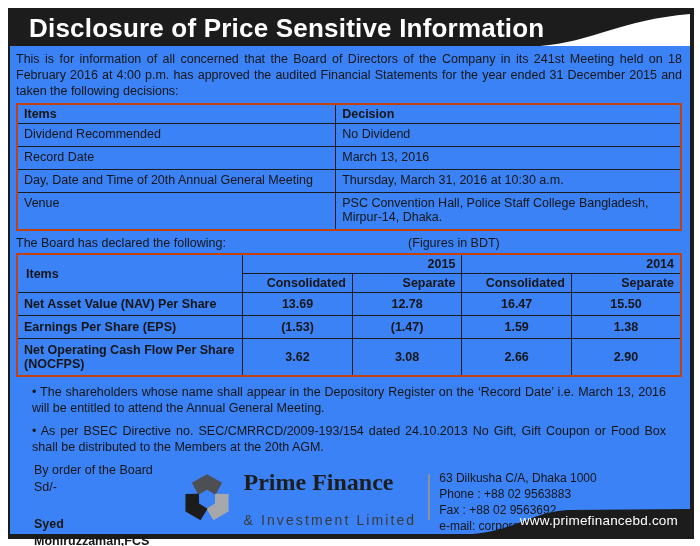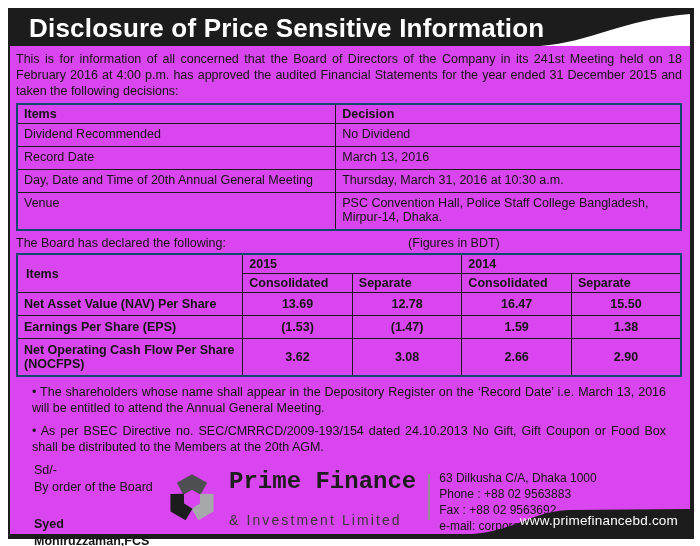--- a/index.html
+++ b/index.html
@@ -11,60 +11,60 @@
     color: #161616;
     position: relative;
     overflow: hidden;
   }
   .page {
     position: absolute; left: 8px; top: 8px;
     width: 686px; height: 531px;
     border-left: 2px solid #1c1c1c;
     border-right: 4px solid #1c1c1c;
     border-bottom: 5px solid #1c1c1c;
-    background: #d946ef;
+    background: #3b82f6;
   }
   
   .title-banner {
     position: relative; height: 38px;
     background: #1c1c1c; overflow: hidden;
   }
   .title-banner h1 {
     margin: 0; padding: 5px 0 0 19px;
     font-size: 26px; font-weight: bold; color: #fff;
     letter-spacing: 0.2px; white-space: nowrap;
   }
   .swoosh { position: absolute; top: 0; right: 0; width: 150px; height: 38px; display: block; }
   
   .content { padding: 6px 8px 0 6px; }
   .intro {
     margin: 0 0 4px; font-size: 12.5px; line-height: 1.26;
     text-align: justify;
   }
   table { width: 100%; border-collapse: collapse; }
-  .tbl { border: 2px solid #0c4a6e; }
+  .tbl { border: 2px solid #c2410c; }
   .tbl th, .tbl td { border: 1.5px solid #1c1c1c; font-size: 12.5px; }
   .decisions th { text-align: left; padding: 2px 6px; }
   .decisions td { padding: 3px 6px 5px; vertical-align: top; text-align: left; }
   .declared-line { display: flex; align-items: baseline; font-size: 12.5px; margin: 5px 0 3px; }
   .figures-note { flex: 1; text-align: center; }
-  .financials th { text-align: left; padding: 2px 6px; }
+  .financials th { text-align: right; padding: 2px 6px; }
   .financials .items-h { text-align: left; vertical-align: middle; padding-left: 8px; }
   .financials td { padding: 4px 6px; text-align: center; vertical-align: middle; font-weight: bold; }
   .financials td.item { text-align: left; }
   .note { font-size: 12.5px; line-height: 1.28; text-align: justify; margin: 7px 16px 0; }
   
   .footer { display: flex; align-items: flex-start; margin-top: 7px; padding-left: 18px; }
   .signature { width: 212px; font-size: 12.5px; line-height: 1.36; }
   .signature .name { font-weight: bold; margin-top: 20px; }
   .brand { display: flex; align-items: center; margin-top: 8px; flex: 0 0 auto; }
   .logo-icon { width: 54px; height: 54px; display: block; }
   .brand-text { margin-left: 10px; }
   .brand-name {
-    font-family: Liberation Mono, monospace; font-weight: bold;
+    font-family: Liberation Serif, serif; font-weight: bold;
     font-size: 24px; line-height: 1; color: #1d1d1d; white-space: nowrap;
   }
   .brand-sub { font-size: 14px; letter-spacing: 2.1px; color: #3a3a3a; margin-top: 18px; white-space: nowrap; }
   .v-divider { width: 2px; height: 46px; background: #8f9194; margin: 12px 9px 0 12px; flex: 0 0 auto; }
   .contact { font-size: 12px; line-height: 1.33; margin-top: 9px; white-space: nowrap; }
   
   .site-banner { position: absolute; right: 0; bottom: 0; width: 218px; height: 25px; }
   .site-banner svg { position: absolute; left: 0; top: 0; width: 218px; height: 25px; display: block; }
   .site-text {
     position: absolute; right: 12px; top: 4px;
@@ -167,22 +167,22 @@
           <td>2.90</td>
         </tr>
       </tbody>
     </table>
 
     <p class="note"><span>•</span> <span>The shareholders whose name shall appear in the Depository Register on the ‘Record Date’ i.e. March 13, 2016 will be entitled to attend the Annual General Meeting.</span></p>
     <p class="note"><span>•</span> <span>As per BSEC Directive no. SEC/CMRRCD/2009-193/154 dated 24.10.2013 No Gift, Gift Coupon or Food Box shall be distributed to the Members at the 20th AGM.</span></p>
 
     <div class="footer">
       <div class="signature">
+        <div>By order of the Board</div>
         <div>Sd/-</div>
-        <div>By order of the Board</div>
         <div class="name">Syed Moniruzzaman,FCS</div>
         <div>Company Secretary</div>
         <div>18 February 2016</div>
       </div>
 
       <div class="brand">
         <svg class="logo-icon" viewBox="0 0 100 100">
           <path d="M50,4 L78,20 L66,42 L50,33 L34,42 L22,20 Z" fill="#4d4f52"></path>
           <path d="M50,4 L78,20 L66,42 L50,33 L34,42 L22,20 Z" fill="#a6a8ab" transform="rotate(120 50 50)"></path>
           <path d="M50,4 L78,20 L66,42 L50,33 L34,42 L22,20 Z" fill="#1c1c1c" transform="rotate(240 50 50)"></path>

